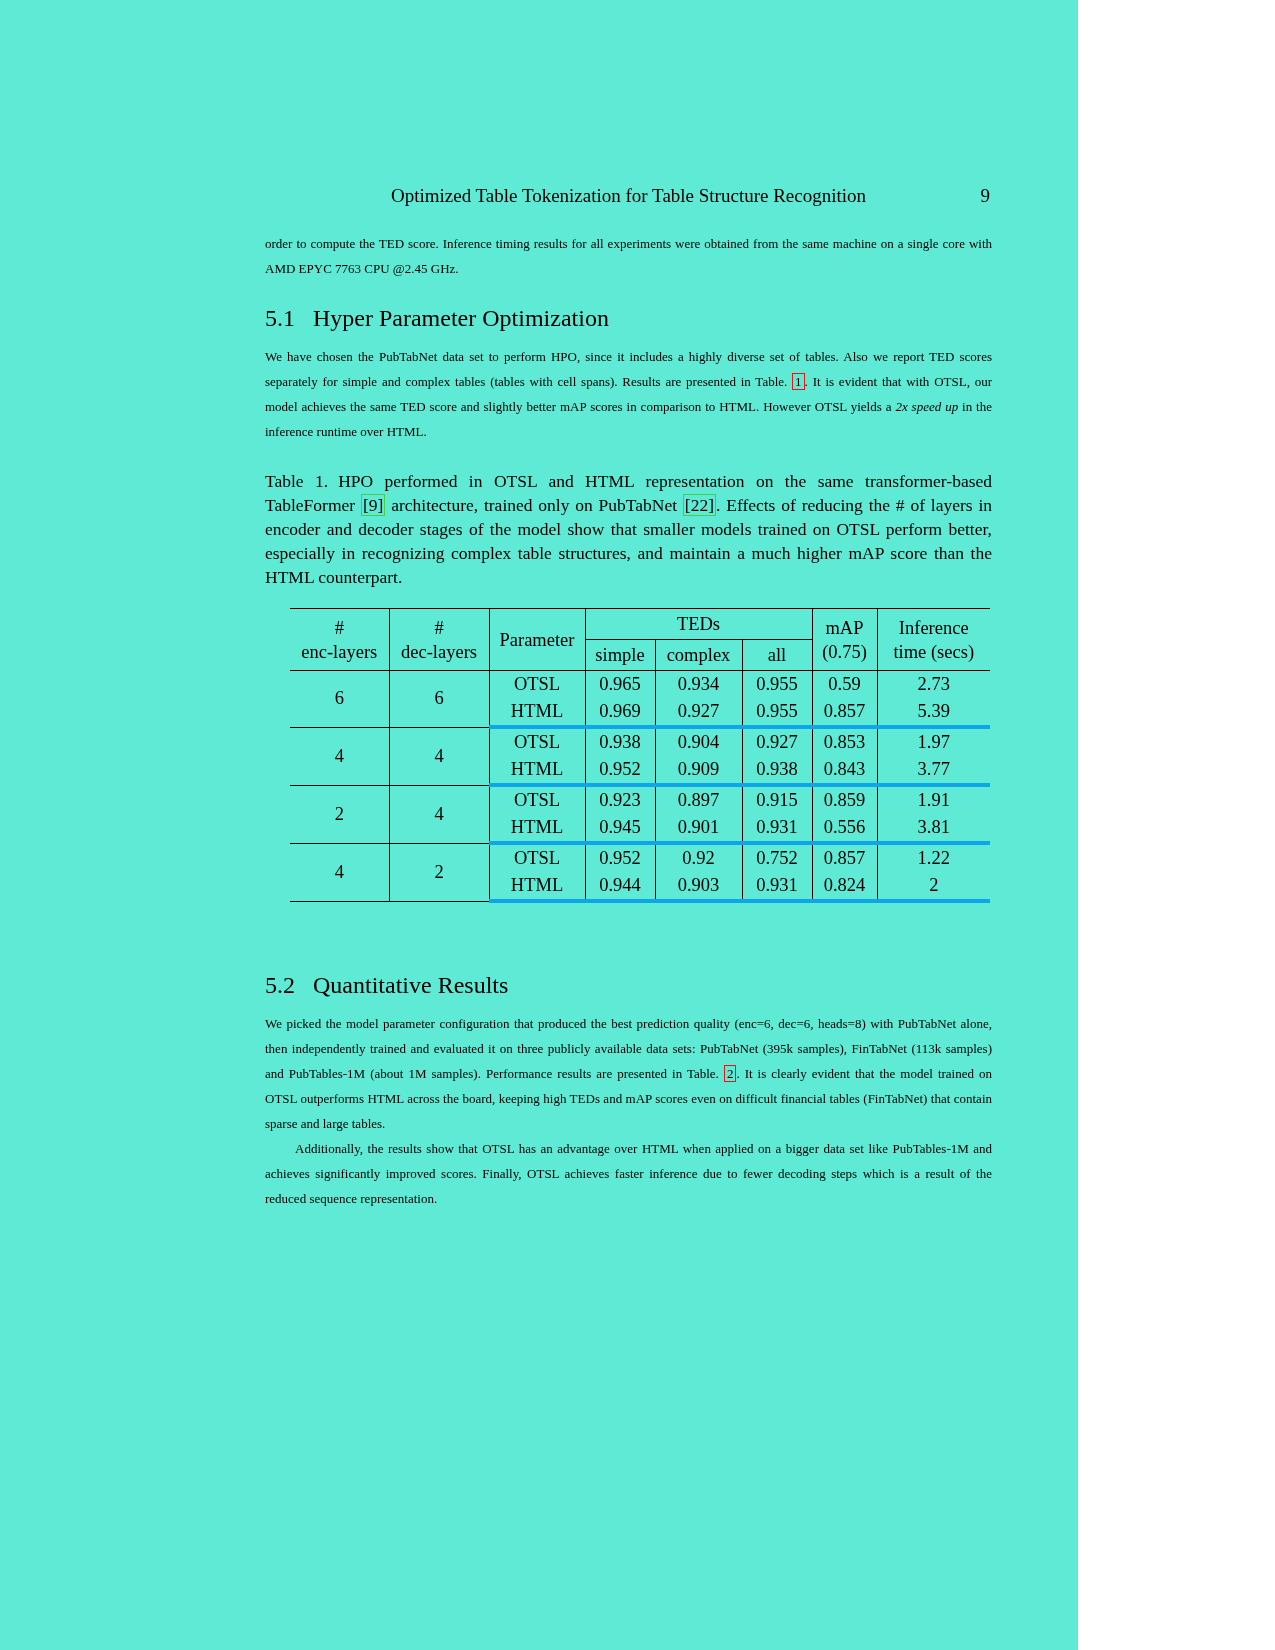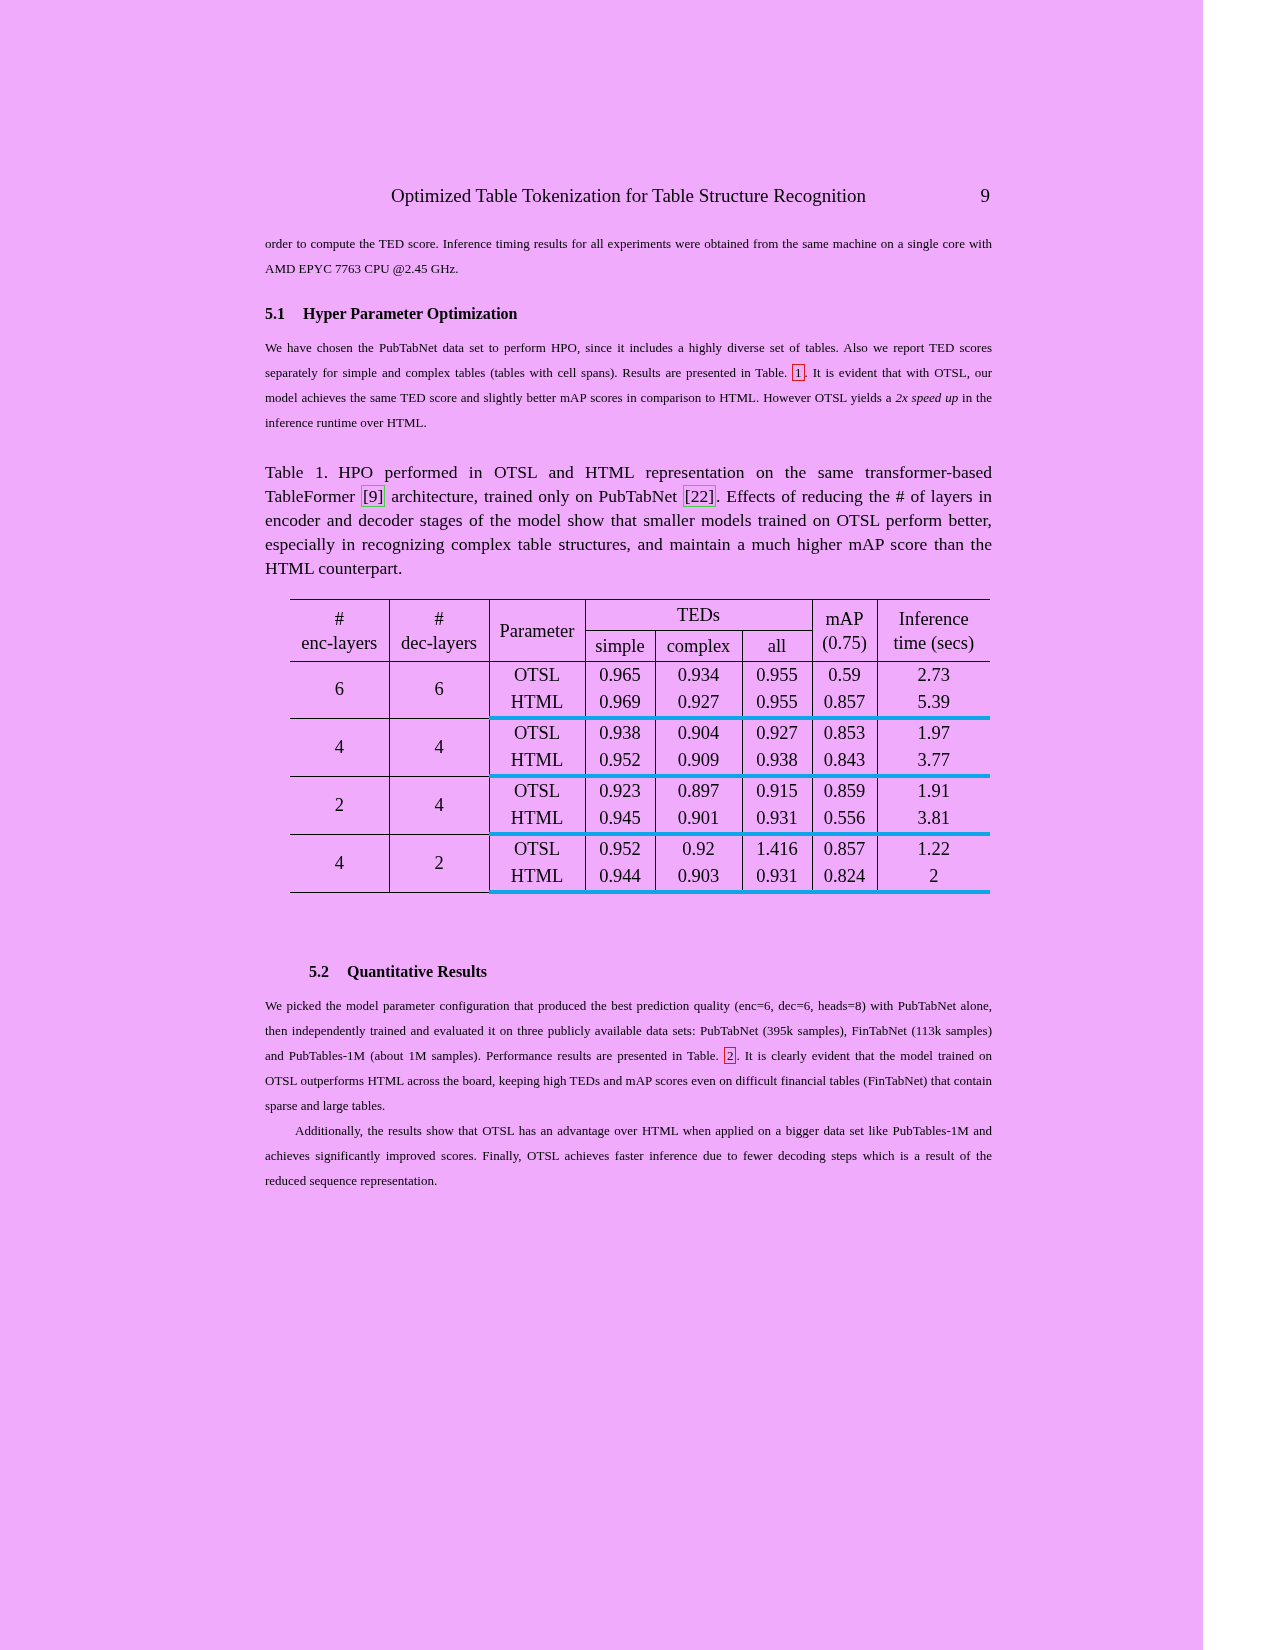--- a/index.html
+++ b/index.html
@@ -1,33 +1,33 @@
 <!DOCTYPE html>
 <html><head>
 <meta charset="utf-8">
 <style>
   html,body { margin:0; padding:0; background:#ffffff; }
   .page {
     position:relative;
-    width:1203px; height:1650px;
-    background:#f0abfc;
+    width:1078px; height:1650px;
+    background:#5eead4;
     color:#000;
     font-family:"Liberation Serif","DejaVu Serif",serif;
     overflow:hidden;
   }
   .content { position:absolute; left:265px; top:183px; width:727px; }
 
   .running-head { position:relative; font-size:19px; line-height:25px; margin-bottom:23px; }
   .rh-title { display:block; text-align:center; }
   .rh-page { position:absolute; right:2px; top:0; }
 
   p.body-text { font-size:13px; line-height:25px; text-align:justify; margin:0; }
   .indent { text-indent:30px; }
 
-  .section-heading { font-size:16px; font-weight:bold; margin:24px 0 12px 0; }
+  .section-heading { font-size:24px; font-weight:normal; margin:24px 0 12px 0; }
   .section-heading .sec-num { margin-right:18px; }
 
   .caption { font-size:17.5px; line-height:24px; text-align:justify; margin:25px 0 0 0; }
   .caption-label { font-weight:normal; margin-right:10px; }
 
   .ref-box-red   { border:1.5px solid #e11818; padding:0 2px; }
   .ref-box-green { border:1.5px solid #46cf46; padding:0 1px; }
   .it { font-style:italic; }
 
   table.results {
@@ -46,21 +46,21 @@
     padding:1px 4px;
     line-height:25px;
   }
   table.results thead th { line-height:24px; padding:3px 4px; }
   .vr { border-right:1px solid #000; }
   .hb { border-bottom:1px solid #000; }
   .gb { border-bottom:1px solid #000; }
   tr.group-end td { border-bottom:4px solid #0ea5e9; }
   td.b { font-weight:bold; }
 
-  .after-table { margin-top:69px;margin-left:44px; }
+  .after-table { margin-top:69px; }
 </style>
 </head>
 <body>
 
 <div class="page">
   <div class="content">
 
     <div class="running-head">
       <span class="rh-title">Optimized Table Tokenization for Table Structure Recognition</span>
       <span class="rh-page">9</span>
@@ -168,21 +168,21 @@
             <td class="vr b">0.931</td>
             <td class="vr">0.556</td>
             <td class="">3.81</td>
           </tr>
           <tr>
             <td rowspan="2" class="vr gb">4</td>
             <td rowspan="2" class="vr gb">2</td>
             <td class="vr">OTSL</td>
             <td class="vr">0.952</td>
             <td class="vr">0.92</td>
-            <td class="vr b">1.416</td>
+            <td class="vr b">0.752</td>
             <td class="vr b">0.857</td>
             <td class=" b">1.22</td>
           </tr>
           <tr class="group-end">
             <td class="vr">HTML</td>
             <td class="vr">0.944</td>
             <td class="vr">0.903</td>
             <td class="vr">0.931</td>
             <td class="vr">0.824</td>
             <td class="">2</td>

